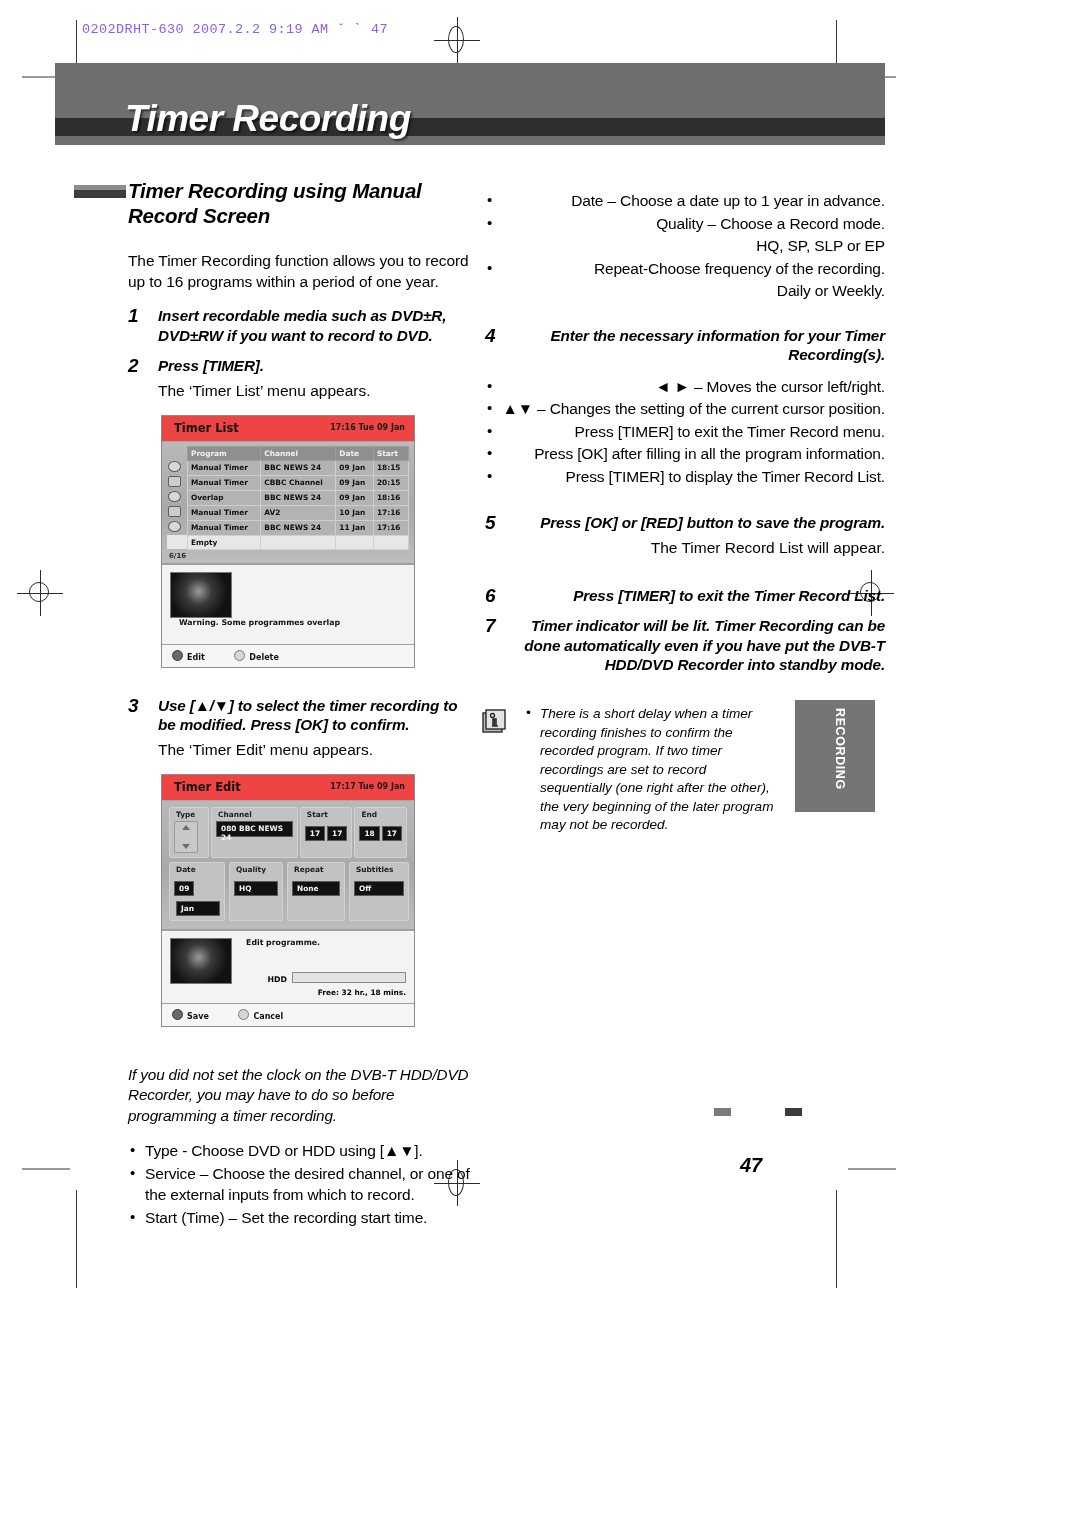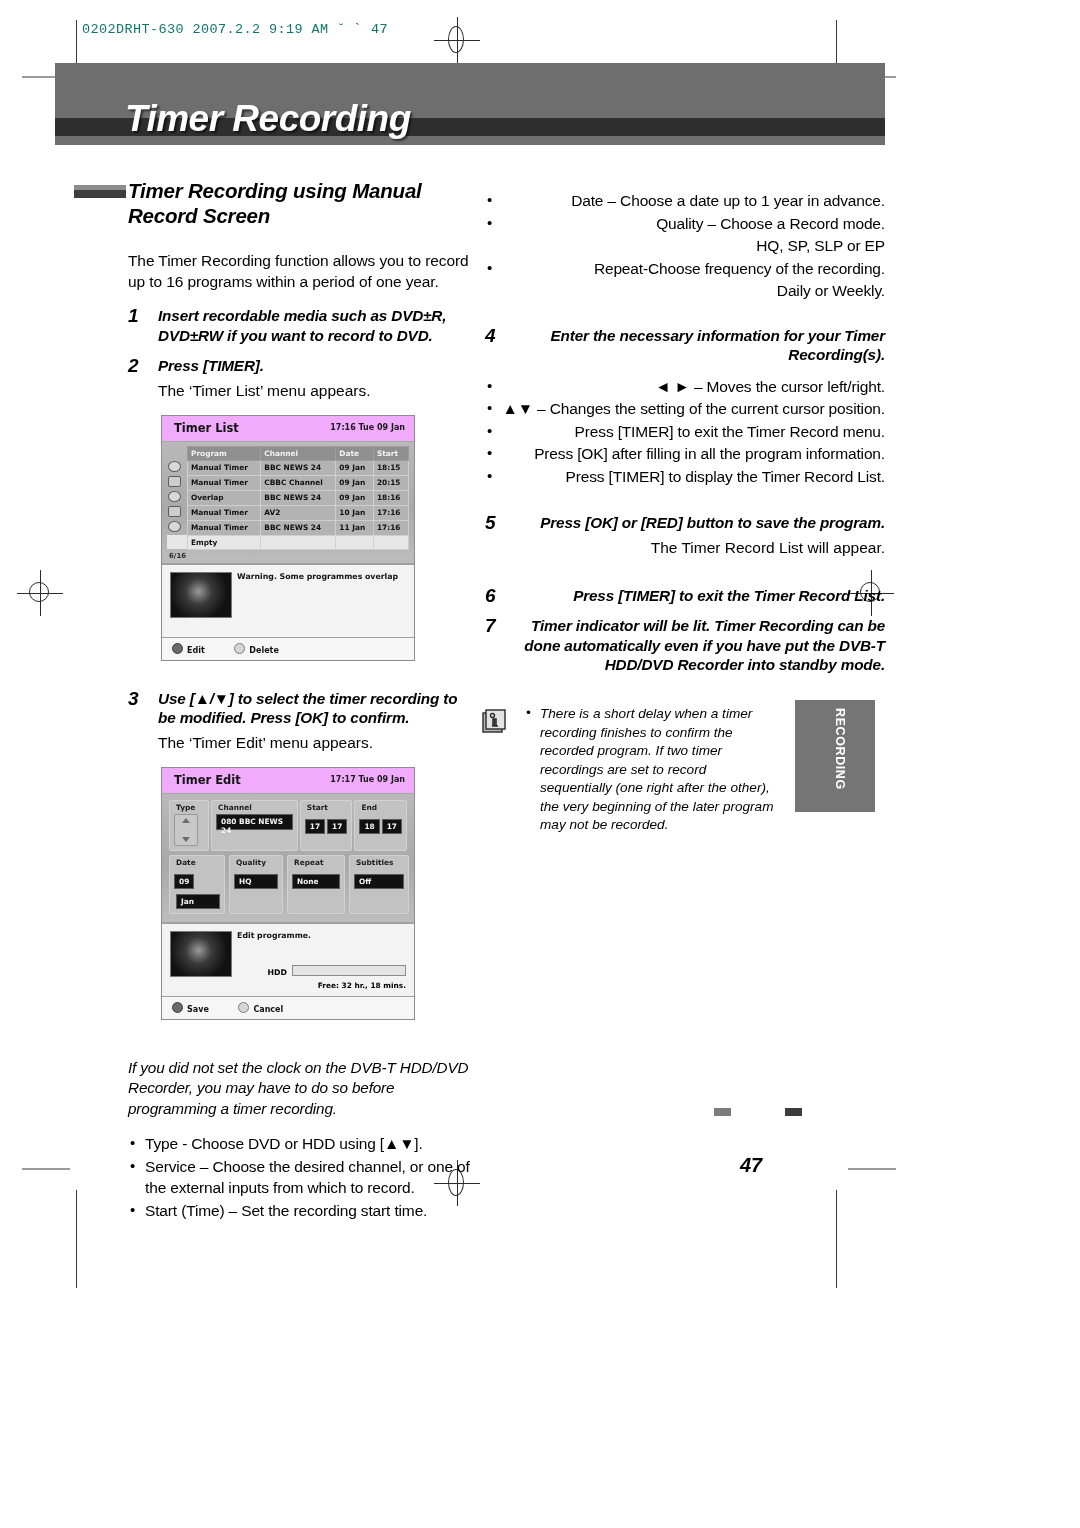--- a/index.html
+++ b/index.html
@@ -9,21 +9,21 @@
   
   .vline{position:absolute;background:#3a3a3a;width:1px;}
   .hline{position:absolute;background:#9a9a9a;height:2px;}
   .regmark{position:absolute;width:46px;height:46px;}
   .regmark .rv{position:absolute;left:23px;top:0;width:1px;height:46px;background:#2b2b2b;}
   .regmark .rh{position:absolute;top:23px;left:0;height:1px;width:46px;background:#2b2b2b;}
   .regmark .rc{position:absolute;left:12px;top:12px;width:20px;height:20px;border:1px solid #2b2b2b;border-radius:50%;box-sizing:border-box;}
   .regmark.tall .rc{left:14px;top:9px;width:16px;height:27px;border-radius:50%;}
 
   .slug{position:absolute;left:82px;top:22px;font-family:"Liberation Mono", monospace;
-        font-size:13.5px;letter-spacing:.4px;color:#0f766e;white-space:nowrap;}
+        font-size:13.5px;letter-spacing:.4px;color:#8b5cf6;white-space:nowrap;}
 
   
   .headband{position:absolute;left:55px;top:63px;width:830px;height:82px;background:#6e6e6e;}
   .headrule{position:absolute;left:55px;top:118px;width:830px;height:18px;background:#2e2e2e;}
   .chaptitle{position:absolute;left:125px;top:98px;font-size:37px;font-weight:bold;
              font-style:italic;color:#ffffff;letter-spacing:-.5px;
              text-shadow:2px 2px 2px rgba(0,0,0,.55);}
 
   
   .colL{position:absolute;left:128px;top:178px;width:345px;}
@@ -51,21 +51,21 @@
   ul.bl li:before{content:"\2022";position:absolute;left:2px;top:-1px;font-size:15px;}
   ul.bl li.nb{padding-left:17px;}
   ul.bl li.nb:before{content:"";}
   .arrows{font-size:14px;letter-spacing:1px;}
 
   .italic-note{font-size:15.3px;line-height:20.5px;font-style:italic;margin:0 0 14px 0;letter-spacing:-.15px;}
 
   
   .osd{position:relative;width:252px;margin:14px 0 0 33px;border:1px solid #8d8d8d;
        background:#e9e9e9;font-family:"DejaVu Sans", sans-serif;}
-  .osd .tbar{height:25px;background:#f0abfc;position:relative;border-bottom:1px solid #a8a8a8;}
+  .osd .tbar{height:25px;background:#ef4444;position:relative;border-bottom:1px solid #a8a8a8;}
   .osd .tbar .t{position:absolute;left:12px;top:5px;font-size:11.5px;font-weight:bold;color:#121212;}
   .osd .tbar .clk{position:absolute;right:9px;top:7px;font-size:8px;font-weight:bold;color:#1a1a1a;}
   .osd .panel{background:linear-gradient(180deg,#b9b9b9 0%,#a9a9a9 55%,#bdbdbd 100%);padding:4px 5px 3px 5px;}
 
   
   table.tl{width:100%;border-collapse:collapse;font-size:7.4px;font-weight:bold;}
   table.tl th{background:#8f8f8f;color:#f2f2f2;text-align:left;padding:2px 3px;
               border:1px solid #9d9d9d;font-size:7.4px;}
   table.tl th.ic{width:14px;border:none;background:transparent;}
   table.tl td{background:#b3b3b3;color:#101010;padding:2px 3px;border:1px solid #cfcfcf;
@@ -74,21 +74,21 @@
   table.tl tr.empty td{background:#e7e7e7;}
   .disc{display:inline-block;width:11px;height:9px;background:#d8d8d8;border:1px solid #5d5d5d;
         border-radius:50%/50%;}
   .disc.d2{background:#cdcdcd;border-radius:2px;}
   .cnt{font-size:7px;font-weight:bold;color:#2a2a2a;padding:2px 0 0 2px;}
 
   .osd .prev{background:#f3f3f3;padding:7px 8px;position:relative;min-height:58px;border-top:2px solid #9f9f9f;}
   .thumb{width:60px;height:44px;background:#1c1c1c;border:1px solid #777;
          background-image:radial-gradient(circle at 46% 42%, #9a9a9a 0%, #3a3a3a 32%, #111 70%);
          display:inline-block;vertical-align:top;}
-  .prevtxt{display:inline-block;vertical-align:top;font-size:7.8px;font-weight:bold;color:#111;}
+  .prevtxt{display:inline-block;vertical-align:top;margin-left:9px;font-size:7.8px;font-weight:bold;color:#111;}
   .osd .btnbar{background:#f6f6f6;border-top:1px solid #a0a0a0;padding:5px 10px;font-size:8px;font-weight:bold;color:#111;}
   .kb{display:inline-block;width:9px;height:9px;border-radius:50%;vertical-align:-1px;margin-right:4px;}
   .kb.red{background:#6a6a6a;border:1px solid #3a3a3a;}
   .kb.gry{background:#d6d6d6;border:1px solid #7a7a7a;}
   .sp{display:inline-block;width:24px;}
 
   
   .fgroup{background:#c2c2c2;border:1px solid #d2d2d2;border-radius:2px;padding:2px 4px 4px 4px;}
   .flabel{font-size:7.4px;font-weight:bold;color:#1c1c1c;margin:0 0 2px 2px;}
   .fval{background:#111;color:#f4f4f4;font-size:7.4px;font-weight:bold;padding:2px 4px;

